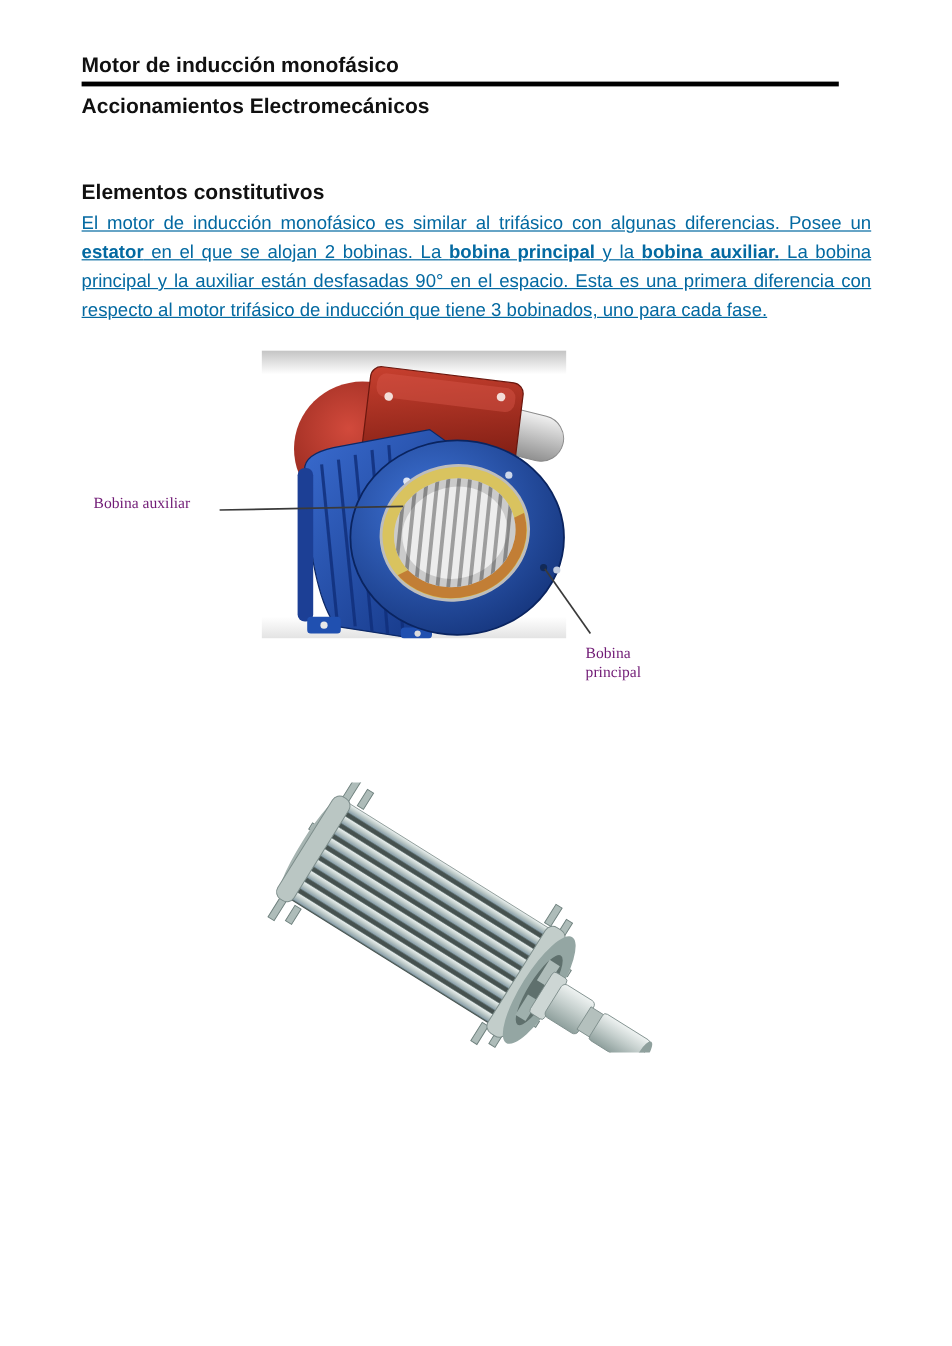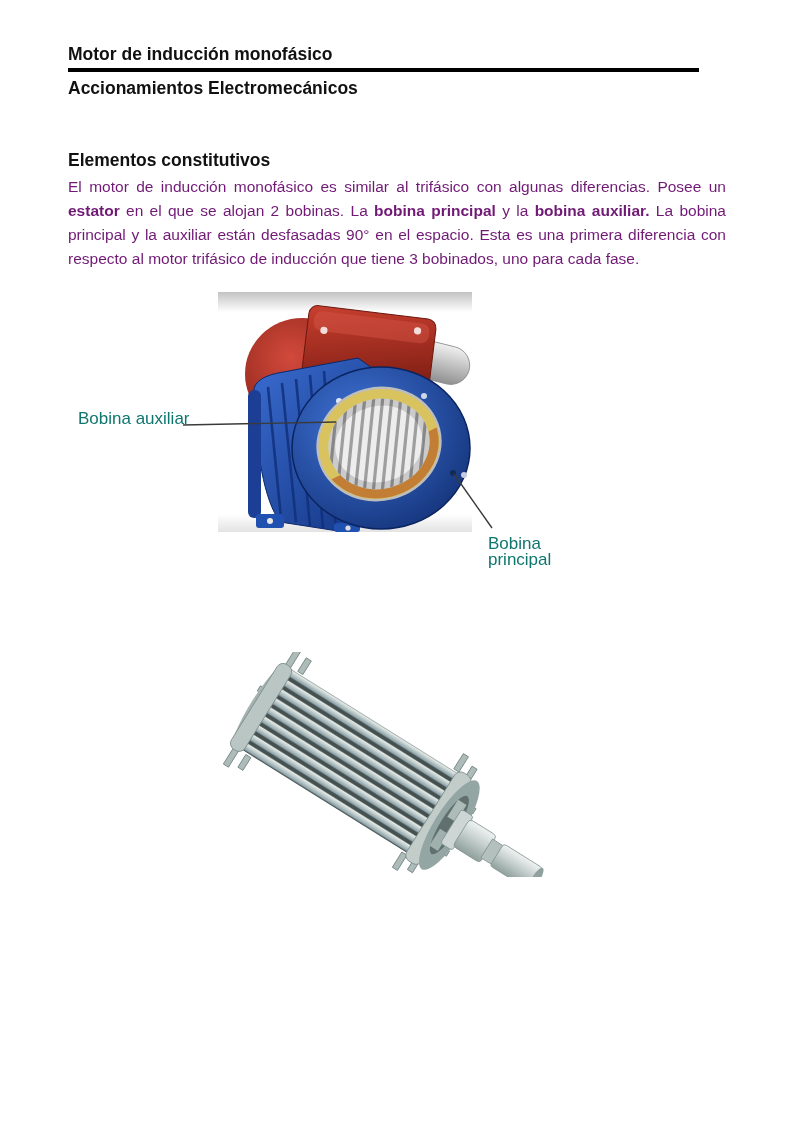--- a/index.html
+++ b/index.html
@@ -26,29 +26,29 @@
     left: 68px; top: 78px; width: 632px;
     font-size: 17.5px; font-weight: bold; color: #111;
   }
   .section-heading {
     left: 68px; top: 150px; width: 657px;
     font-size: 17.5px; font-weight: bold; color: #111;
   }
   .body-para {
     left: 68px; width: 658px;
     font-size: 15.5px; line-height: 24px;
-    text-align: justify; color: #701a75;
+    text-align: justify; color: #0369a1; text-decoration: underline;
   }
   .para-1 { top: 175px; }
   .para-2 { top: 595px; }
 
   .figure-wrap { left: 0; top: 290px; width: 793px; height: 292px; }
   .fig-img-box { position: absolute; left: 218px; top: 2px; width: 254px; height: 240px; }
   .fig-label {
-    position: absolute; font-size: 17px; color: #0f766e; line-height: 15.5px;
+    position: absolute; font-size: 13px; color: #701a75; line-height: 15.5px; font-family: Liberation Serif, serif;
   }
   .label-aux { left: 78px; top: 121px; }
   .label-prin { left: 488px; top: 246px; width: 66px; }
   .leader-svg { position: absolute; left: 0; top: 0; width: 793px; height: 292px; }
 
   .rotor-wrap { left: 215px; top: 652px; width: 340px; height: 225px; }
 
   .footer-bar {
     left: 68px; top: 1020px; width: 199px; height: 20px;
     background: #8b5cf6;

